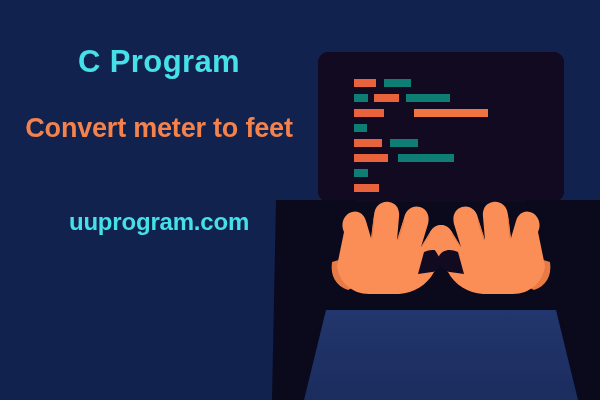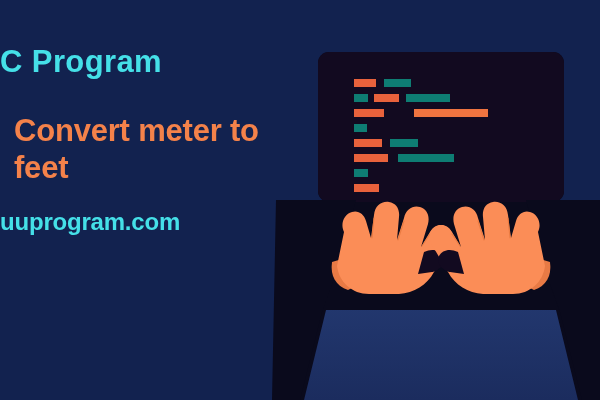--- a/index.html
+++ b/index.html
@@ -23,34 +23,34 @@
     left: 0;
     top: 0;
     width: 318px;
     height: 400px;
     z-index: 30;
     pointer-events: none;
   }
   .txt-line {
     position: absolute;
     width: 100%;
-    text-align: left;
+    text-align: center;
     line-height: 1.18;
     white-space: pre-wrap;
   }
   #title-c-program {
     top: 44px;
     font-size: 31px;
     font-weight: 700;
     color: #45e0e8;
     letter-spacing: 0.4px;
   }
   #subtitle-convert {
     top: 113px;
-    font-size: 31px;
+    font-size: 27px;
     font-weight: 800;
     color: #f4824a;
     letter-spacing: -0.2px;
     padding: 0 14px;
     box-sizing: border-box;
   }
   #site-url {
     top: 208px;
     font-size: 24px;
     font-weight: 700;

